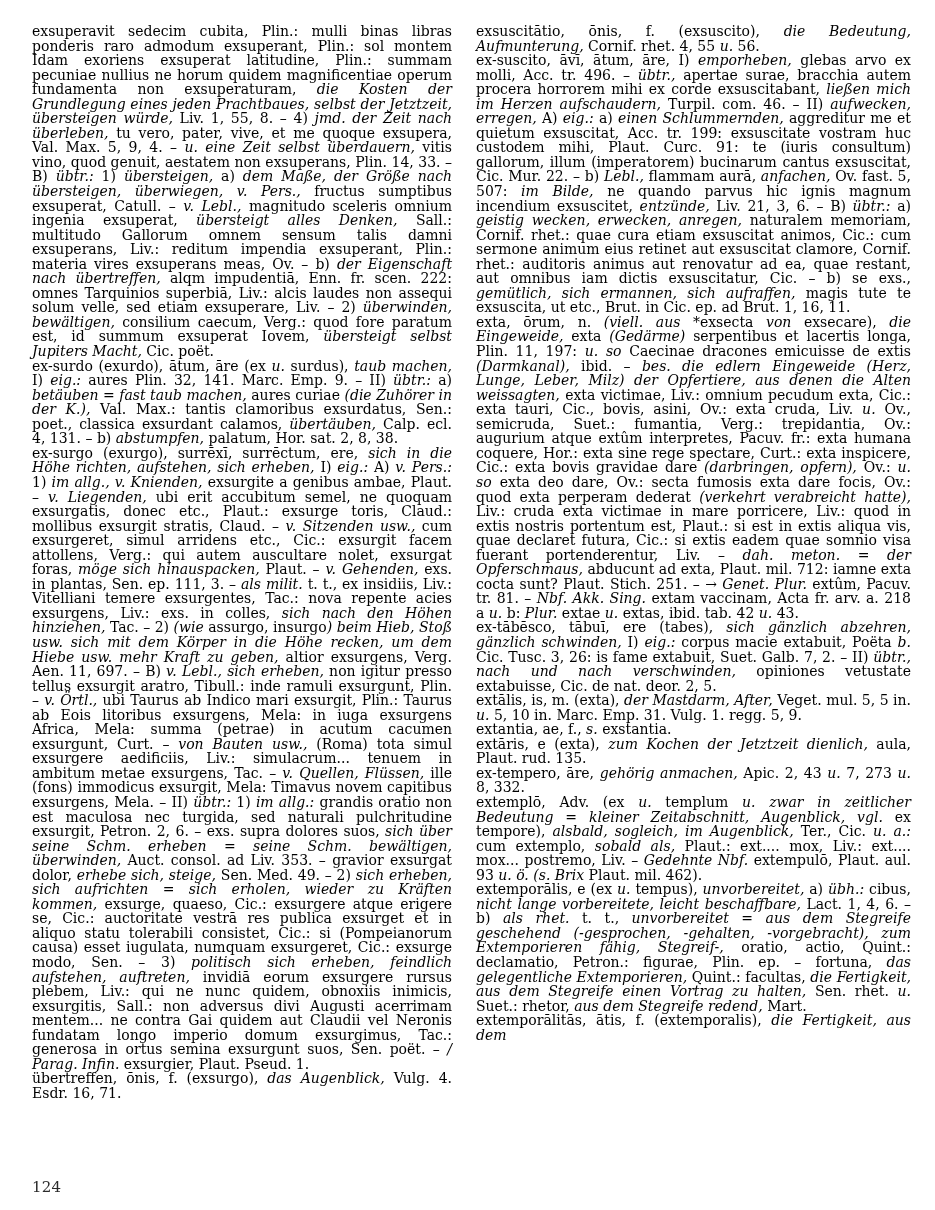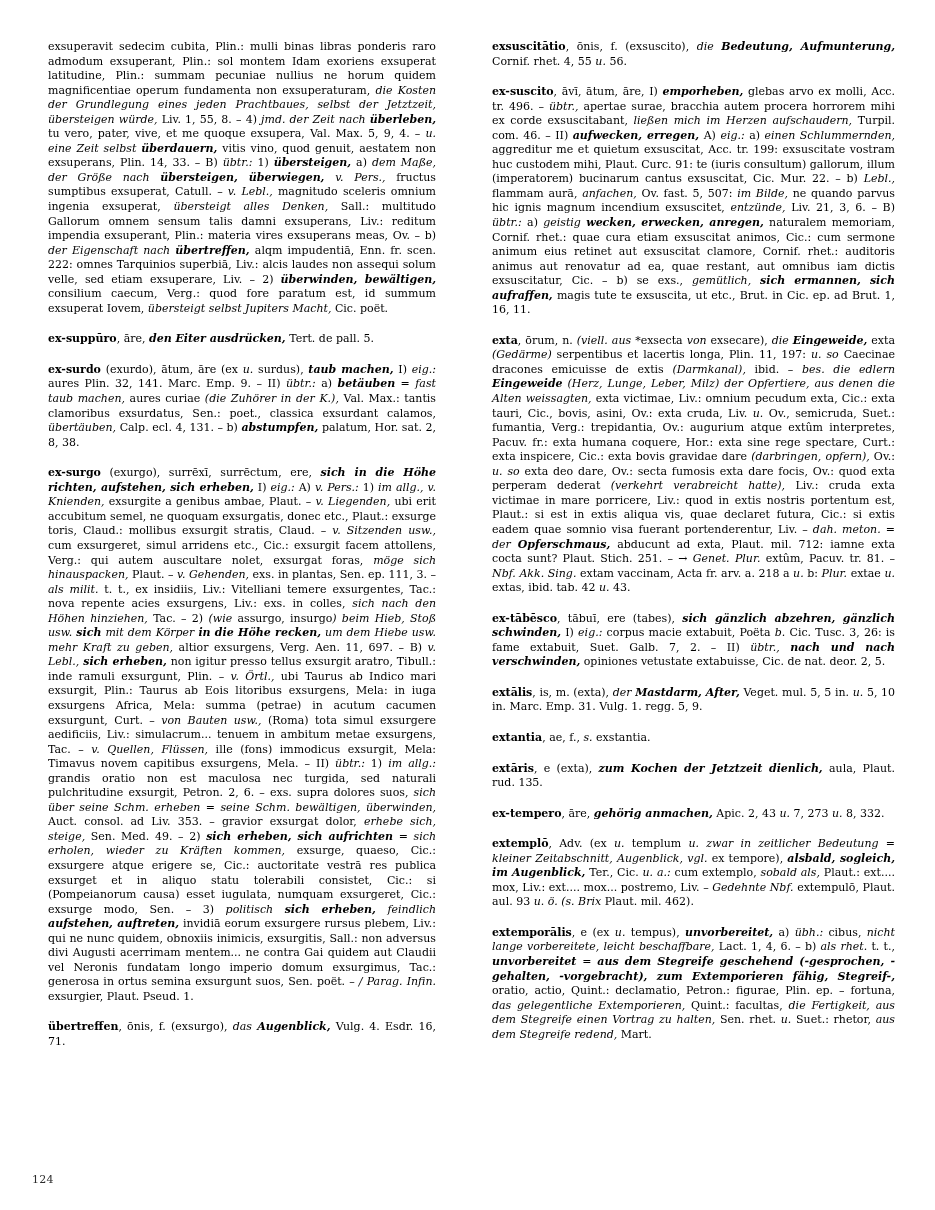--- a/index.html
+++ b/index.html
@@ -28,72 +28,72 @@
   }
   .col {
     width: 420px;
     flex: 0 0 420px;
   }
   .col-right {
     width: 435px;
     flex: 0 0 435px;
   }
   .entry {
-    font-size: 11px;
+    font-size: 14px;
     line-height: 14.55px;
     text-align: justify;
     text-justify: inter-word;
     hyphens: none;
-    margin: 16px;
+    margin: 0;
     text-indent: 0;
     font-weight: 400;
   }
   .entry + .entry {
     margin-top: 0;
   }
   i, .it {
     font-style: italic;
   }
   b, .bo {
-    font-weight: bold;
+    font-weight: normal;
   }
   .folio {
     position: absolute;
     left: 32px;
-    bottom: 24px;
-    font-size: 11px;
+    bottom: 14px;
+    font-size: 15px;
     color: #2b2b2b;
     letter-spacing: 0.2px;
   }
 </style>
 </head>
 <body>
 
 <div id="page">
 
   <div class="columns">
 
     <div class="col">
       <p class="entry">exsuperavit sedecim cubita, Plin.: mulli binas libras ponderis raro admodum exsuperant, Plin.: sol montem Idam exoriens exsuperat latitudine, Plin.: summam pecuniae nullius ne horum quidem magnificentiae operum fundamenta non exsuperaturam, <i>die Kosten der Grundlegung eines jeden Prachtbaues, selbst der Jetztzeit, übersteigen würde,</i> Liv. 1, 55, 8. – 4) <i>jmd. der Zeit nach</i> <b><i>überleben,</i></b> tu vero, pater, vive, et me quoque exsupera, Val. Max. 5, 9, 4. – <i>u. eine Zeit selbst</i> <b><i>überdauern,</i></b> vitis vino, quod genuit, aestatem non exsuperans, Plin. 14, 33. – B) <i>übtr.:</i> 1) <b><i>übersteigen,</i></b> a) <i>dem Maße, der Größe nach</i> <b><i>übersteigen, überwiegen,</i></b> <i>v. Pers.,</i> fructus sumptibus exsuperat, Catull. – <i>v. Lebl.,</i> magnitudo sceleris omnium ingenia exsuperat, <i>übersteigt alles Denken,</i> Sall.: multitudo Gallorum omnem sensum talis damni exsuperans, Liv.: reditum impendia exsuperant, Plin.: materia vires exsuperans meas, Ov. – b) <i>der Eigenschaft nach</i> <b><i>übertreffen,</i></b> alqm impudentiā, Enn. fr. scen. 222: omnes Tarquinios superbiā, Liv.: alcis laudes non assequi solum velle, sed etiam exsuperare, Liv. – 2) <b><i>überwinden, bewältigen,</i></b> consilium caecum, Verg.: quod fore paratum est, id summum exsuperat Iovem, <i>übersteigt selbst Jupiters Macht,</i> Cic. poët.</p>
-      <p class="entry"><b>ex-suppūro</b>, āre, <b><i>den Eiter ausdrücken,</i></b> Tert. de pall. 5.</p>
       <p class="entry"><b>ex-surdo</b> (exurdo), ātum, āre (ex <i>u.</i> surdus), <b><i>taub machen,</i></b> I) <i>eig.:</i> aures Plin. 32, 141. Marc. Emp. 9. – II) <i>übtr.:</i> a) <b><i>betäuben</i></b> = <i>fast taub machen,</i> aures curiae <i>(die Zuhörer in der K.),</i> Val. Max.: tantis clamoribus exsurdatus, Sen.: poet., classica exsurdant calamos, <i>übertäuben,</i> Calp. ecl. 4, 131. – b) <b><i>abstumpfen,</i></b> palatum, Hor. sat. 2, 8, 38.</p>
       <p class="entry"><b>ex-surgo</b> (exurgo), surrēxī, surrēctum, ere, <b><i>sich in die Höhe richten, aufstehen, sich erheben,</i></b> I) <i>eig.:</i> A) <i>v. Pers.:</i> 1) <i>im allg., v. Knienden,</i> exsurgite a genibus ambae, Plaut. – <i>v. Liegenden,</i> ubi erit accubitum semel, ne quoquam exsurgatis, donec etc., Plaut.: exsurge toris, Claud.: mollibus exsurgit stratis, Claud. – <i>v. Sitzenden usw.,</i> cum exsurgeret, simul arridens etc., Cic.: exsurgit facem attollens, Verg.: qui autem auscultare nolet, exsurgat foras, <i>möge sich hinauspacken,</i> Plaut. – <i>v. Gehenden,</i> exs. in plantas, Sen. ep. 111, 3. – <i>als milit.</i> t. t., ex insidiis, Liv.: Vitelliani temere exsurgentes, Tac.: nova repente acies exsurgens, Liv.: exs. in colles, <i>sich nach den Höhen hinziehen,</i> Tac. – 2) <i>(wie</i> assurgo, insurgo<i>) beim Hieb, Stoß usw.</i> <b><i>sich</i></b> <i>mit dem Körper</i> <b><i>in die Höhe recken,</i></b> <i>um dem Hiebe usw. mehr Kraft zu geben,</i> altior exsurgens, Verg. Aen. 11, 697. – B) <i>v. Lebl.,</i> <b><i>sich erheben,</i></b> non igitur presso tellus exsurgit aratro, Tibull.: inde ramuli exsurgunt, Plin. – <i>v. Örtl.,</i> ubi Taurus ab Indico mari exsurgit, Plin.: Taurus ab Eois litoribus exsurgens, Mela: in iuga exsurgens Africa, Mela: summa (petrae) in acutum cacumen exsurgunt, Curt. – <i>von Bauten usw.,</i> (Roma) tota simul exsurgere aedificiis, Liv.: simulacrum... tenuem in ambitum metae exsurgens, Tac. – <i>v. Quellen, Flüssen,</i> ille (fons) immodicus exsurgit, Mela: Timavus novem capitibus exsurgens, Mela. – II) <i>übtr.:</i> 1) <i>im allg.:</i> grandis oratio non est maculosa nec turgida, sed naturali pulchritudine exsurgit, Petron. 2, 6. – exs. supra dolores suos, <i>sich über seine Schm. erheben = seine Schm. bewältigen, überwinden,</i> Auct. consol. ad Liv. 353. – gravior exsurgat dolor, <i>erhebe sich, steige,</i> Sen. Med. 49. – 2) <b><i>sich erheben, sich aufrichten</i></b> = <i>sich erholen, wieder zu Kräften kommen,</i> exsurge, quaeso, Cic.: exsurgere atque erigere se, Cic.: auctoritate vestrā res publica exsurget et in aliquo statu tolerabili consistet, Cic.: si (Pompeianorum causa) esset iugulata, numquam exsurgeret, Cic.: exsurge modo, Sen. – 3) <i>politisch</i> <b><i>sich erheben,</i></b> <i>feindlich</i> <b><i>aufstehen, auftreten,</i></b> invidiā eorum exsurgere rursus plebem, Liv.: qui ne nunc quidem, obnoxiis inimicis, exsurgitis, Sall.: non adversus divi Augusti acerrimam mentem... ne contra Gai quidem aut Claudii vel Neronis fundatam longo imperio domum exsurgimus, Tac.: generosa in ortus semina exsurgunt suos, Sen. poët. – <i>/ Parag. Infin.</i> exsurgier, Plaut. Pseud. 1.</p>
       <p class="entry"><b>übertreffen</b>, ōnis, f. (exsurgo), <i>das</i> <b><i>Augenblick,</i></b> Vulg. 4. Esdr. 16, 71.</p>
     </div>
 
     <div class="col col-right">
       <p class="entry"><b>exsuscitātio</b>, ōnis, f. (exsuscito), <i>die</i> <b><i>Bedeutung, Aufmunterung,</i></b> Cornif. rhet. 4, 55 <i>u.</i> 56.</p>
       <p class="entry"><b>ex-suscito</b>, āvī, ātum, āre, I) <b><i>emporheben,</i></b> glebas arvo ex molli, Acc. tr. 496. – <i>übtr.,</i> apertae surae, bracchia autem procera horrorem mihi ex corde exsuscitabant, <i>ließen mich im Herzen aufschaudern,</i> Turpil. com. 46. – II) <b><i>aufwecken, erregen,</i></b> A) <i>eig.:</i> a) <i>einen Schlummernden,</i> aggreditur me et quietum exsuscitat, Acc. tr. 199: exsuscitate vostram huc custodem mihi, Plaut. Curc. 91: te (iuris consultum) gallorum, illum (imperatorem) bucinarum cantus exsuscitat, Cic. Mur. 22. – b) <i>Lebl.,</i> flammam aurā, <i>anfachen,</i> Ov. fast. 5, 507: <i>im Bilde,</i> ne quando parvus hic ignis magnum incendium exsuscitet, <i>entzünde,</i> Liv. 21, 3, 6. – B) <i>übtr.:</i> a) <i>geistig</i> <b><i>wecken, erwecken, anregen,</i></b> naturalem memoriam, Cornif. rhet.: quae cura etiam exsuscitat animos, Cic.: cum sermone animum eius retinet aut exsuscitat clamore, Cornif. rhet.: auditoris animus aut renovatur ad ea, quae restant, aut omnibus iam dictis exsuscitatur, Cic. – b) se exs., <i>gemütlich,</i> <b><i>sich ermannen, sich aufraffen,</i></b> magis tute te exsuscita, ut etc., Brut. in Cic. ep. ad Brut. 1, 16, 11.</p>
       <p class="entry"><b>exta</b>, ōrum, n. <i>(viell. aus</i> *exsecta <i>von</i> exsecare), <i>die</i> <b><i>Eingeweide,</i></b> exta <i>(Gedärme)</i> serpentibus et lacertis longa, Plin. 11, 197: <i>u. so</i> Caecinae dracones emicuisse de extis <i>(Darmkanal),</i> ibid. – <i>bes. die edlern</i> <b><i>Eingeweide</i></b> <i>(Herz, Lunge, Leber, Milz) der Opfertiere, aus denen die Alten weissagten,</i> exta victimae, Liv.: omnium pecudum exta, Cic.: exta tauri, Cic., bovis, asini, Ov.: exta cruda, Liv. <i>u.</i> Ov., semicruda, Suet.: fumantia, Verg.: trepidantia, Ov.: augurium atque extûm interpretes, Pacuv. fr.: exta humana coquere, Hor.: exta sine rege spectare, Curt.: exta inspicere, Cic.: exta bovis gravidae dare <i>(darbringen, opfern),</i> Ov.: <i>u. so</i> exta deo dare, Ov.: secta fumosis exta dare focis, Ov.: quod exta perperam dederat <i>(verkehrt verabreicht hatte),</i> Liv.: cruda exta victimae in mare porricere, Liv.: quod in extis nostris portentum est, Plaut.: si est in extis aliqua vis, quae declaret futura, Cic.: si extis eadem quae somnio visa fuerant portenderentur, Liv. – <i>dah. meton.</i> = <i>der</i> <b><i>Opferschmaus,</i></b> abducunt ad exta, Plaut. mil. 712: iamne exta cocta sunt? Plaut. Stich. 251. – → <i>Genet. Plur.</i> extûm, Pacuv. tr. 81. – <i>Nbf. Akk. Sing.</i> extam vaccinam, Acta fr. arv. a. 218 a <i>u.</i> b: <i>Plur.</i> extae <i>u.</i> extas, ibid. tab. 42 <i>u.</i> 43.</p>
       <p class="entry"><b>ex-tābēsco</b>, tābuī, ere (tabes), <b><i>sich gänzlich abzehren, gänzlich schwinden,</i></b> I) <i>eig.:</i> corpus macie extabuit, Poëta <i>b.</i> Cic. Tusc. 3, 26: is fame extabuit, Suet. Galb. 7, 2. – II) <i>übtr.,</i> <b><i>nach und nach verschwinden,</i></b> opiniones vetustate extabuisse, Cic. de nat. deor. 2, 5.</p>
       <p class="entry"><b>extālis</b>, is, m. (exta), <i>der</i> <b><i>Mastdarm, After,</i></b> Veget. mul. 5, 5 in. <i>u.</i> 5, 10 in. Marc. Emp. 31. Vulg. 1. regg. 5, 9.</p>
       <p class="entry"><b>extantia</b>, ae, f., <i>s.</i> exstantia.</p>
       <p class="entry"><b>extāris</b>, e (exta), <b><i>zum Kochen der Jetztzeit dienlich,</i></b> aula, Plaut. rud. 135.</p>
       <p class="entry"><b>ex-tempero</b>, āre, <b><i>gehörig anmachen,</i></b> Apic. 2, 43 <i>u.</i> 7, 273 <i>u.</i> 8, 332.</p>
       <p class="entry"><b>extemplō</b>, Adv. (ex <i>u.</i> templum <i>u. zwar in zeitlicher Bedeutung</i> = <i>kleiner Zeitabschnitt, Augenblick, vgl.</i> ex tempore), <b><i>alsbald, sogleich, im Augenblick,</i></b> Ter., Cic. <i>u. a.:</i> cum extemplo, <i>sobald als,</i> Plaut.: ext.... mox, Liv.: ext.... mox... postremo, Liv. – <i>Gedehnte Nbf.</i> extempulō, Plaut. aul. 93 <i>u. ö. (s. Brix</i> Plaut. mil. 462).</p>
       <p class="entry"><b>extemporālis</b>, e (ex <i>u.</i> tempus), <b><i>unvorbereitet,</i></b> a) <i>übh.:</i> cibus, <i>nicht lange vorbereitete, leicht beschaffbare,</i> Lact. 1, 4, 6. – b) <i>als rhet.</i> t. t., <b><i>unvorbereitet</i></b> = <b><i>aus dem Stegreife geschehend (-gesprochen, -gehalten, -vorgebracht), zum Extemporieren fähig, Stegreif-,</i></b> oratio, actio, Quint.: declamatio, Petron.: figurae, Plin. ep. – fortuna, <i>das gelegentliche Extemporieren,</i> Quint.: facultas, <i>die Fertigkeit, aus dem Stegreife einen Vortrag zu halten,</i> Sen. rhet. <i>u.</i> Suet.: rhetor, <i>aus dem Stegreife redend,</i> Mart.</p>
+      <p class="entry"><b>extemporālitās</b>, ātis, f. (extemporalis), <i>die</i> <b><i>Fertigkeit, aus dem</i></b></p>
     </div>
 
   </div>
 
   <div class="folio">124</div>
 
 </div>
 
 </body></html>

